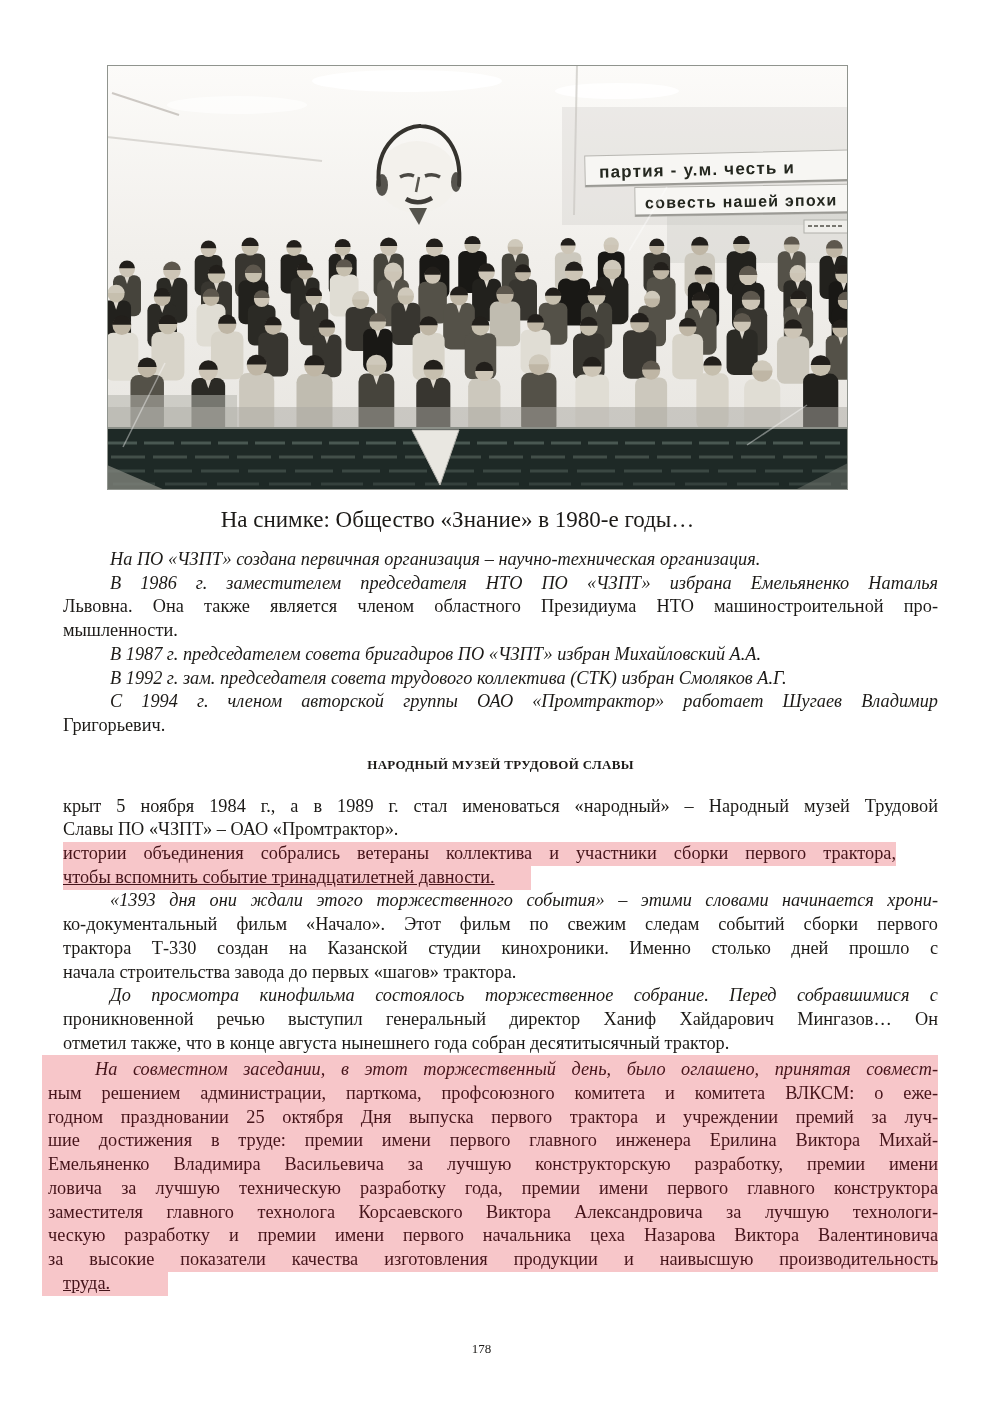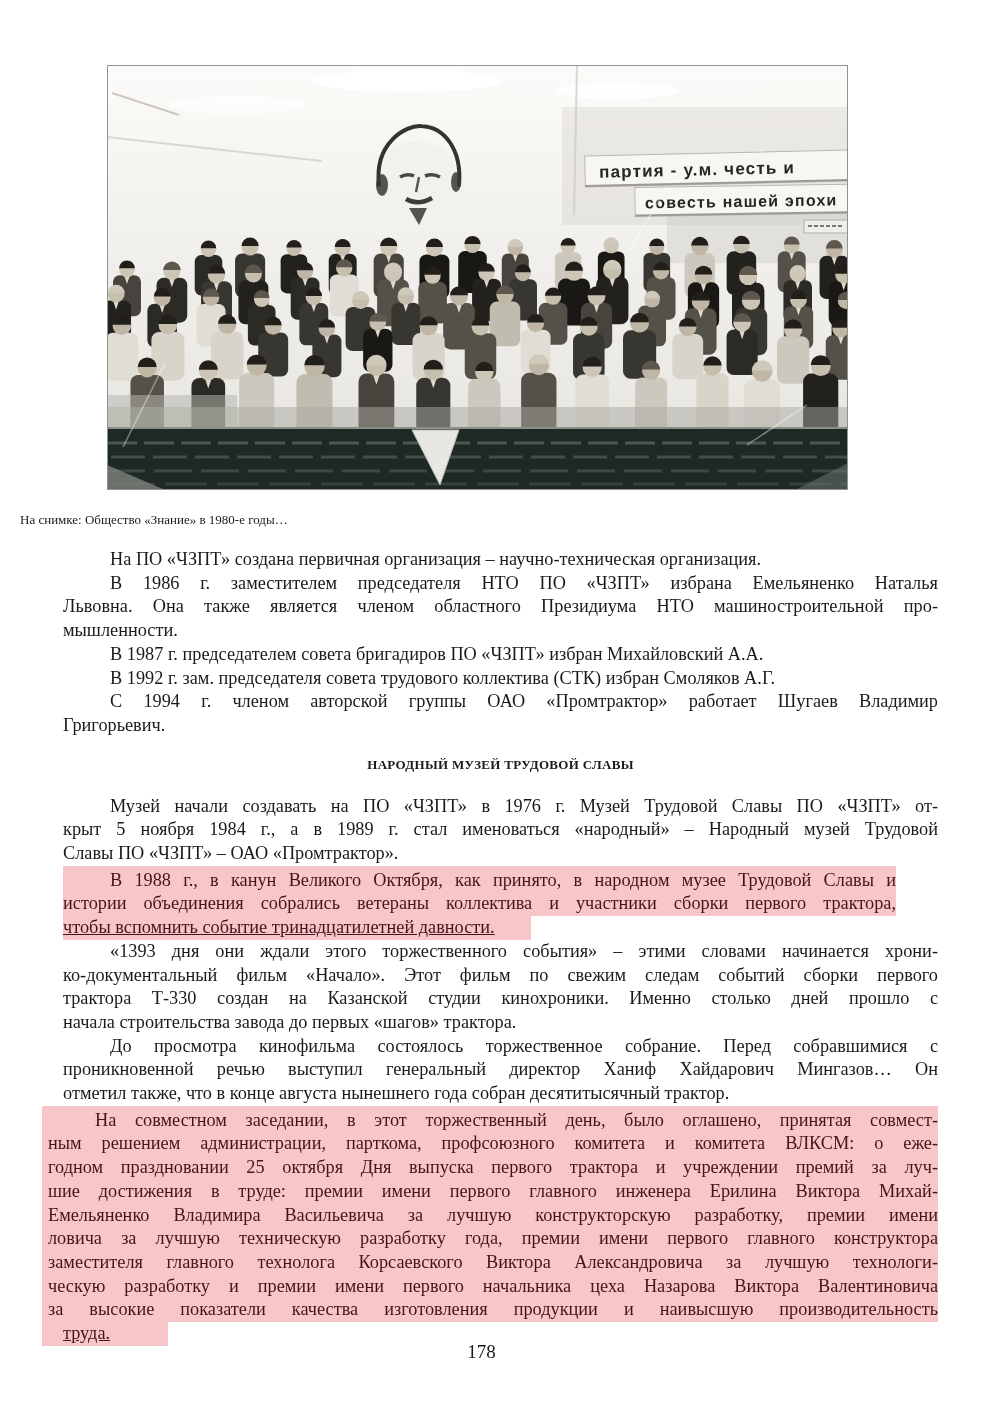--- a/index.html
+++ b/index.html
@@ -7,47 +7,47 @@
     position:relative;width:1002px;height:1417px;margin:0 auto;
     background:#ffffff;overflow:hidden;
     font-family:"Liberation Serif", serif;color:#1c1a17;
   }
   
   .photo{position:absolute;left:107px;top:65px;width:741px;height:425px;}
   .photo svg{display:block;}
   
   .caption{
     position:absolute;left:20px;top:508px;width:875px;
-    text-align:left;font-size:13px;line-height:24px;
+    text-align:center;font-size:23px;line-height:24px;
   }
   
   .body{
     position:absolute;left:63px;top:548px;width:875px;
     font-size:18.3px;line-height:23.7px;
   }
   .line{text-align:justify;text-align-last:justify;}
   .line.last{text-align-last:auto;}
-  .line.indent{text-indent:47px;}
+  .line.indent{text-indent:47px;font-style:italic;}
   .sect-head{
     text-align:center;font-weight:700;font-size:13px;line-height:25px;
     margin:14px 0 18px 0;letter-spacing:.3px;
   }
   
   .hl{color:var(--hl-tx);}
   .hl1{width:833px;}
   .hl .row{background:var(--hl-bg);}
   .hl .row.first{padding-top:3px;}
   .hl2 .row{margin-left:-21px;padding-left:6px;}
   .hl .last .mark{background:var(--hl-bg);padding:2px 0 3px 0;text-decoration:underline;}
   .hl1 .last .mark{padding-right:36px;}
   .hl2 .last .mark{position:relative;left:-21px;padding:2px 58px 3px 21px;}
   
   .pageno{
     position:absolute;top:1341px;left:63px;width:837px;
-    text-align:center;font-size:19px;
+    text-align:center;font-size:13px;
   }
   .banner-text{
     font-family:"Liberation Sans", sans-serif;font-weight:700;
     fill:#24271f;letter-spacing:1.2px;
   }
 </style>
 </head>
 <body>
 
 <div class="page">
@@ -571,26 +571,24 @@
       </div>
       <div class="para">
         <div class="line last indent first">В 1992 г. зам. председателя совета трудового коллектива (СТК) избран Смоляков А.Г.</div>
       </div>
       <div class="para">
         <div class="line row indent first">С 1994 г. членом авторской группы ОАО «Промтрактор» работает Шугаев Владимир</div>
         <div class="line last">Григорьевич.</div>
       </div>
       <div class="sect-head">НАРОДНЫЙ МУЗЕЙ ТРУДОВОЙ СЛАВЫ</div>
       <div class="para">
-        <div class="line row indent first">Музей начали создавать на ПО «ЧЗПТ» в 1976 г. Музей Трудовой Славы ПО «ЧЗПТ» от-</div>
         <div class="line row">крыт 5 ноября 1984 г., а в 1989 г. стал именоваться «народный» – Народный музей Трудовой</div>
         <div class="line last">Славы ПО «ЧЗПТ» – ОАО «Промтрактор».</div>
       </div>
       <div class="para hl hl1">
-        <div class="line row indent first">В 1988 г., в канун Великого Октября, как принято, в народном музее Трудовой Славы и</div>
         <div class="line row">истории объединения собрались ветераны коллектива и участники сборки первого трактора,</div>
         <div class="line last"><span class="mark">чтобы вспомнить событие тринадцатилетней давности.</span></div>
       </div>
       <div class="para">
         <div class="line row indent first">«1393 дня они ждали этого торжественного события» – этими словами начинается хрони-</div>
         <div class="line row">ко-документальный фильм «Начало». Этот фильм по свежим следам событий сборки первого</div>
         <div class="line row">трактора Т-330 создан на Казанской студии кинохроники. Именно столько дней прошло с</div>
         <div class="line last">начала строительства завода до первых «шагов» трактора.</div>
       </div>
       <div class="para">

